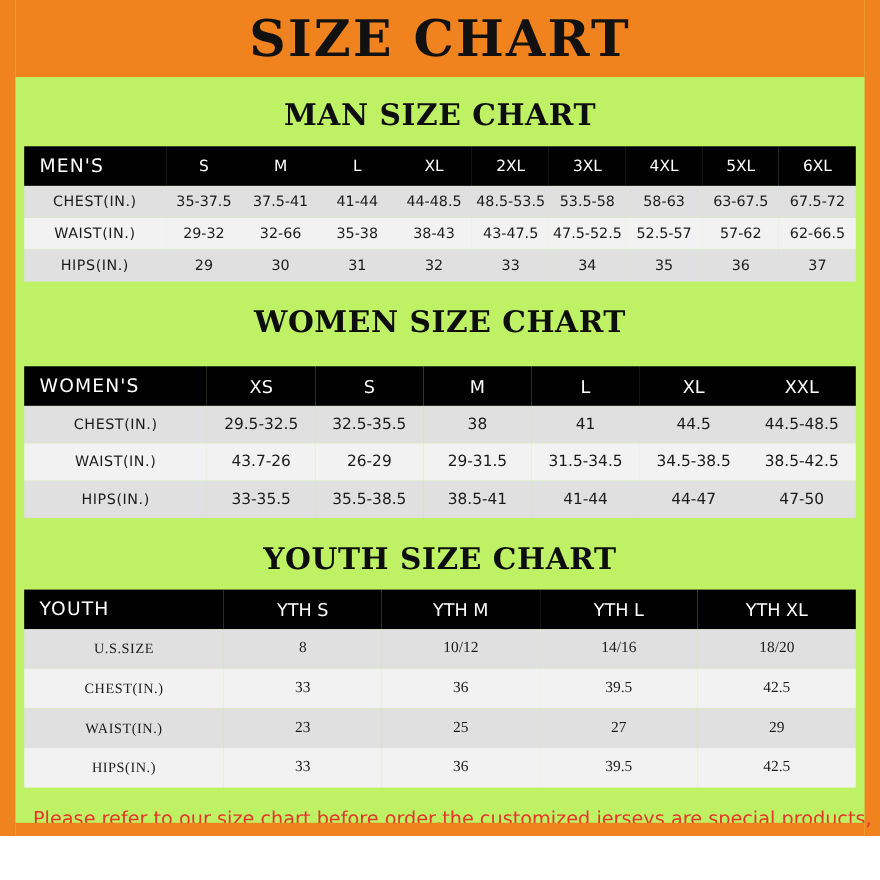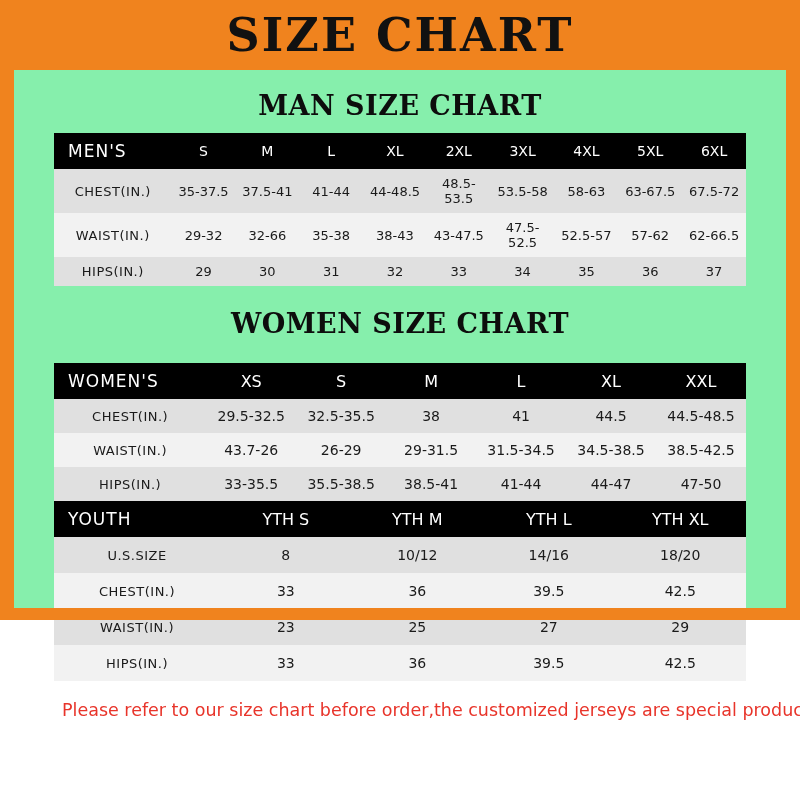--- a/index.html
+++ b/index.html
@@ -9,43 +9,43 @@
   body {
     width: 800px;
     height: 800px;
     background: #ffffff;
     font-family: "DejaVu Sans", sans-serif;
     overflow: hidden;
   }
   .page {
     position: relative;
     width: 800px;
-    height: 620px;
+    height: 760px;
     box-sizing: border-box;
     border-left: 14px solid #f0831e;
     border-right: 14px solid #f0831e;
-    background: #86efac;
+    background: #bef264;
   }
   .banner {
     height: 70px;
     background: #f0831e;
     display: flex;
     align-items: center;
     justify-content: center;
   }
   .banner-title {
     font-family: "DejaVu Serif", serif;
     font-weight: bold;
     font-size: 46px;
     letter-spacing: 2px;
     color: #111111;
     line-height: 1;
   }
   .content {
-    padding: 0 40px;
+    padding: 0 8px;
     box-sizing: border-box;
   }
   .section-title {
     text-align: center;
     font-family: "DejaVu Serif", serif;
     font-weight: bold;
     font-size: 27px;
     color: #0d0d0d;
     letter-spacing: 0.5px;
   }
@@ -90,21 +90,21 @@
   }
   table.size tbody tr.odd { background: #e0e0e0; }
   table.size tbody tr.even { background: #f2f2f2; }
 
   
   table.women thead th { font-size: 16px; }
   table.women thead th.label { font-size: 17px; }
   table.women tbody td { font-size: 14px; padding: 9px 2px; }
   table.youth thead th { font-size: 16px; }
   table.youth thead th.label { font-size: 17px; }
-  table.youth tbody td { font-size: 14px; padding: 10px 2px; }
+  table.youth tbody td { font-size: 14px; padding: 10px 2px; font-family: Liberation Serif, serif; }
 
   .footer-note {
     margin-top: 18px;
     padding: 0 8px;
     text-align: center;
     color: #e8342a;
     font-size: 17.5px;
     line-height: 1.35;
     font-family: "DejaVu Sans", sans-serif;
   }
@@ -243,20 +243,21 @@
           <td>33-35.5</td>
           <td>35.5-38.5</td>
           <td>38.5-41</td>
           <td>41-44</td>
           <td>44-47</td>
           <td>47-50</td>
         </tr>
       </tbody>
     </table>
 
+    <div class="section-title t-youth">YOUTH SIZE CHART</div>
     <table class="size youth">
       <colgroup>
         <col style="width:24%">
           <col>
           <col>
           <col>
           <col style="width:19%">
       </colgroup>
       <thead>
         <tr>

